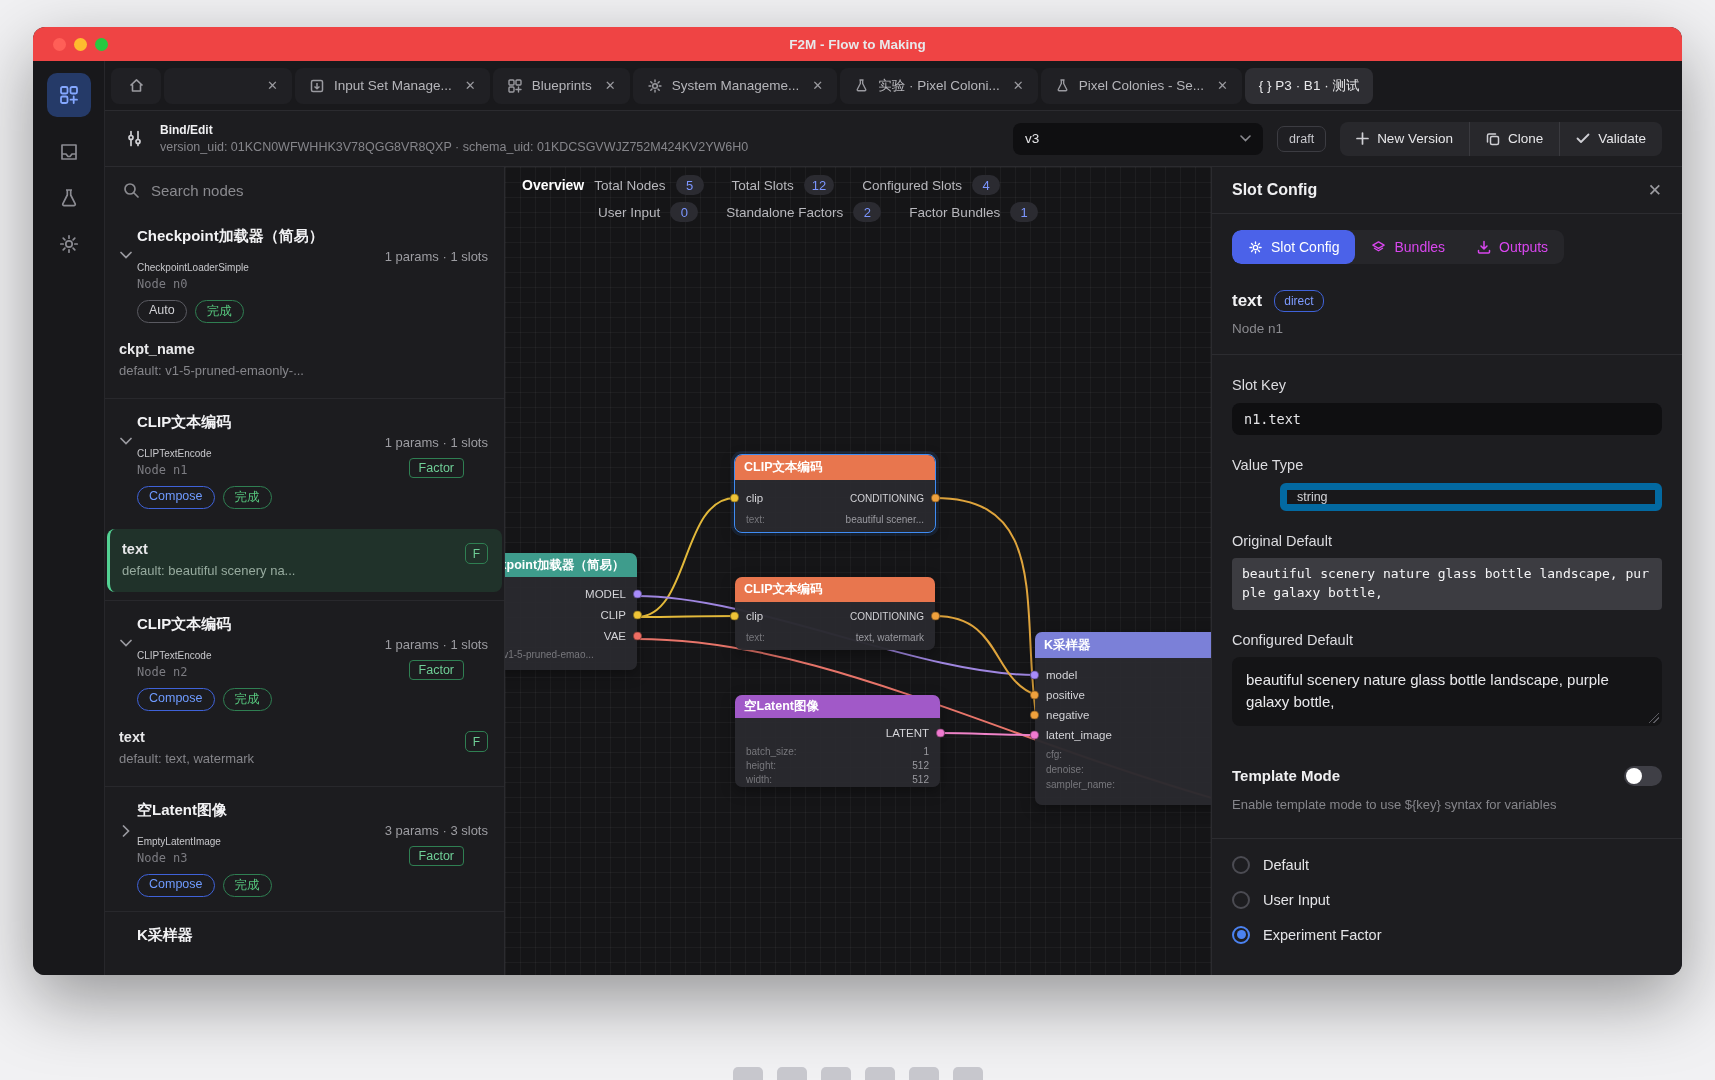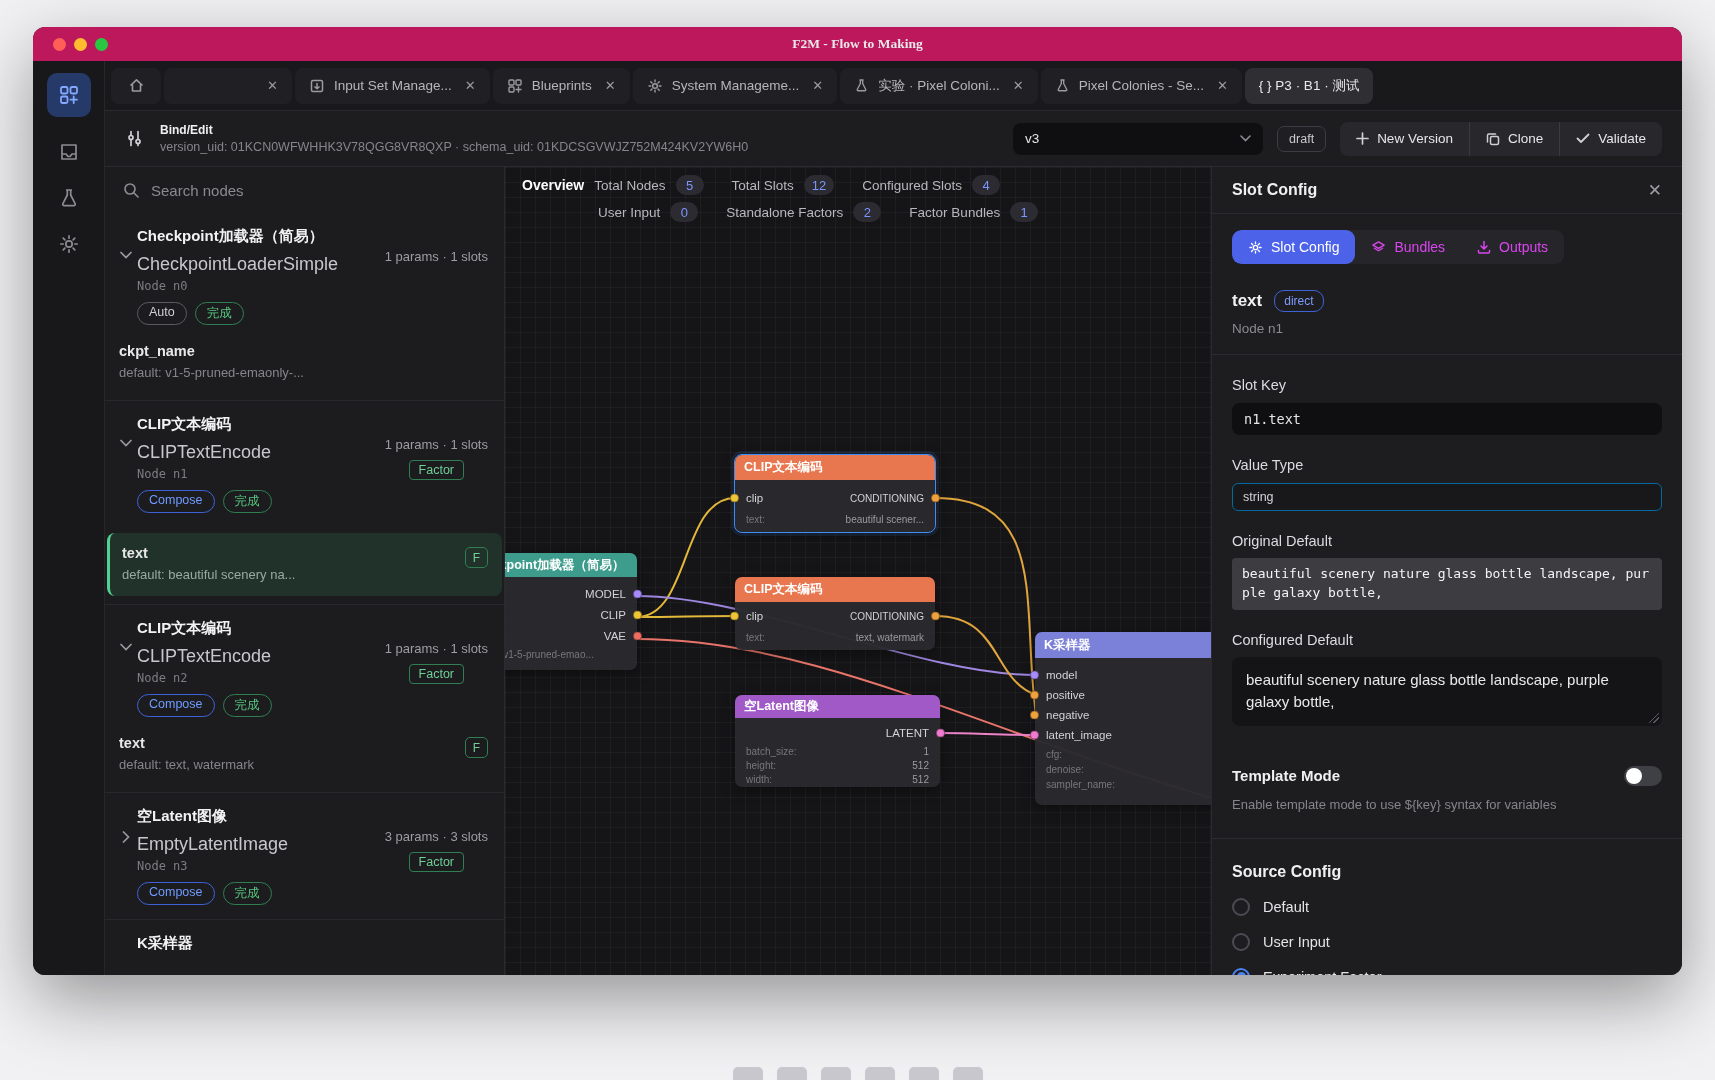--- a/index.html
+++ b/index.html
@@ -3,21 +3,21 @@
 <meta charset="utf-8">
 <style>
   * { margin:0; padding:0; box-sizing:border-box; }
   html,body { width:1715px; height:1080px; overflow:hidden; }
   body { background:#f1f1f3; font-family:"Liberation Sans", sans-serif; position:relative; }
 
   
   .window { position:absolute; left:33px; top:27px; width:1649px; height:948px;
     background:#1d1d20; border-radius:12px; box-shadow:0 25px 70px rgba(0,0,0,.38);
     overflow:hidden; display:flex; flex-direction:column; }
-  .titlebar { height:34px; background:#be185d; position:relative; display:flex; align-items:center; justify-content:center; flex:0 0 auto;font-family:Liberation Serif, serif; }
+  .titlebar { height:34px; background:#ef4444; position:relative; display:flex; align-items:center; justify-content:center; flex:0 0 auto; }
   .lights { position:absolute; left:20px; top:0; height:34px; display:flex; align-items:center; gap:8px; }
   .light { width:13px; height:13px; border-radius:50%; }
   .light.r{background:#ff5f57;} .light.y{background:#febc2e;} .light.g{background:#28c840;}
   .win-title { color:#e8e8ea; font-size:13.5px; font-weight:700; }
 
   .main-row { flex:1; display:flex; min-height:0; }
 
   
   .rail { width:72px; background:#18181b; border-right:1px solid #27272b; display:flex; flex-direction:column; align-items:center; flex:0 0 auto; }
   .rail-btn { width:44px; height:44px; border-radius:10px; display:flex; align-items:center; justify-content:center; margin-top:12px; }
@@ -52,21 +52,21 @@
 
   .content-row { flex:1; display:flex; min-height:0; }
 
   
   .leftpanel { width:400px; background:#1c1c1f; border-right:1px solid #2b2b2f; overflow:hidden; flex:0 0 auto; }
   .searchrow { height:46px; display:flex; align-items:center; gap:11px; padding:0 18px; color:#8a8a8f; font-size:15px; }
   .group { padding:14px 16px 14px 10px; display:flex; }
   .g-chev { width:22px; color:#9a9aa0; padding-top:24px; flex:0 0 auto; display:flex; justify-content:center; }
   .g-main { flex:1; min-width:0; }
   .g-title { color:#f2f2f4; font-size:15px; font-weight:700; }
-  .g-class { color:#c8c8cc; font-size:18px; margin-top:8px; }
+  .g-class { color:#c8c8cc; font-size:10px; margin-top:16px; }
   .g-node { color:#7c7c82; font-size:12px; margin-top:4px; font-family:"DejaVu Sans Mono", monospace; }
   .g-badges { display:flex; gap:8px; margin-top:9px; }
   .badge { border-radius:999px; padding:2px 11px; font-size:12.5px; border:1px solid; }
   .badge.gray { border-color:#5a5a61; color:#d0d0d4; }
   .badge.blue { border-color:#3f62d9; color:#6f9bff; }
   .badge.green { border-color:#2f7f52; color:#57c97f; }
   .g-right { display:flex; flex-direction:column; align-items:center; gap:8px; padding-top:22px; flex:0 0 auto; }
   .g-meta { color:#9d9da2; font-size:13px; white-space:nowrap; }
   .badge.factor { border-color:#2f7f52; color:#6fcf97; border-radius:4px; padding:2px 9px; font-size:12.5px; }
   .param { padding:4px 16px 20px 14px; display:flex; justify-content:space-between; }
@@ -112,21 +112,21 @@
   .rp-div { height:1px; background:#2c2c30; margin:0 -20px; }
   .seg-wrap { display:inline-flex; background:#26262a; border-radius:9px; margin-top:16px; overflow:hidden; }
   .seg { display:flex; align-items:center; gap:8px; padding:9px 16px; color:#d946ef; font-size:14px; }
   .seg.active { background:#4b62e9; color:#ffffff; border-radius:9px; }
   .slot-line { display:flex; align-items:center; gap:12px; margin-top:26px; }
   .slot-name { color:#f2f2f4; font-size:17px; font-weight:700; }
   .badge-direct { border:1px solid #3f62d9; color:#7d9bff; font-size:12px; border-radius:10px; padding:3px 9px; }
   .slot-node { color:#8a8a8f; font-size:13.5px; margin-top:9px; }
   .sec-label { color:#dcdce0; font-size:14.5px; margin-top:22px; }
   .input-dark { margin-top:10px; height:32px; background:#0f0f11; border-radius:8px; display:flex; align-items:center; padding:0 12px; color:#e4e4e7; font-size:13.5px; font-family:"DejaVu Sans Mono", monospace; }
-  .input-bordered { margin-top:10px; height:28px; background:#18181b; border:1px solid #0369a1; border-radius:6px; display:flex; align-items:center; padding:0 10px; color:#d4d4d8; font-size:12.5px; }
+  .input-bordered { margin-top:10px; height:28px; background:#18181b; border:7px solid #0369a1; border-radius:6px; display:flex; align-items:center; padding:0 10px; color:#d4d4d8; font-size:12.5px;margin-left:48px; }
   .orig-box { margin-top:9px; background:#3c3c41; border-radius:4px; padding:7px 10px; color:#f4f4f6; font-size:13px; line-height:1.45; font-family:"DejaVu Sans Mono", monospace; word-break:break-all; }
   .conf-box { margin-top:9px; background:#141416; border-radius:8px; padding:12px 14px; color:#e9e9ec; font-size:15px; line-height:1.5; min-height:66px; position:relative; }
   .grip { position:absolute; right:3px; bottom:3px; width:10px; height:10px;
     background:linear-gradient(135deg, transparent 45%, #5a5a60 45%, #5a5a60 52%, transparent 52%, transparent 68%, #5a5a60 68%, #5a5a60 75%, transparent 75%); }
   .tm-row { display:flex; align-items:center; justify-content:space-between; margin-top:40px; }
   .tm-label { color:#f0f0f2; font-size:15px; font-weight:700; }
   .toggle { width:38px; height:20px; background:#3f3f46; border-radius:999px; position:relative; }
   .knob { position:absolute; left:2px; top:2px; width:16px; height:16px; border-radius:50%; background:#ffffff; }
   .tm-help { color:#85858a; font-size:13px; margin-top:11px; }
   .src-title { color:#f0f0f2; font-size:16px; font-weight:700; margin-top:24px; }
@@ -623,21 +623,20 @@
           <div class="tm-row">
             <span class="tm-label">Template Mode</span>
             <span class="toggle">
                 <span class="knob"></span>
               </span>
           </div>
           <div class="tm-help">Enable template mode to use ${key} syntax for variables</div>
 
           <div class="rp-div" style="margin-top:26px;"></div>
 
-          <div class="src-title">Source Config</div>
 
           <div class="radio-row">
             <span class="radio"></span>
             <span class="radio-label">Default</span>
           </div>
           <div class="radio-row">
             <span class="radio"></span>
             <span class="radio-label">User Input</span>
           </div>
           <div class="radio-row">

